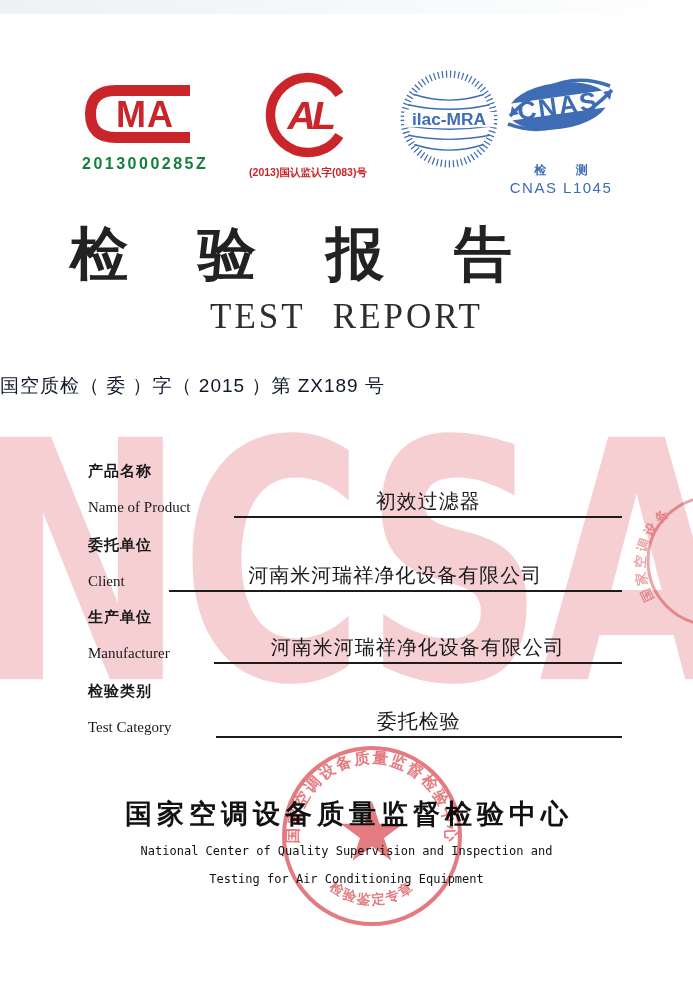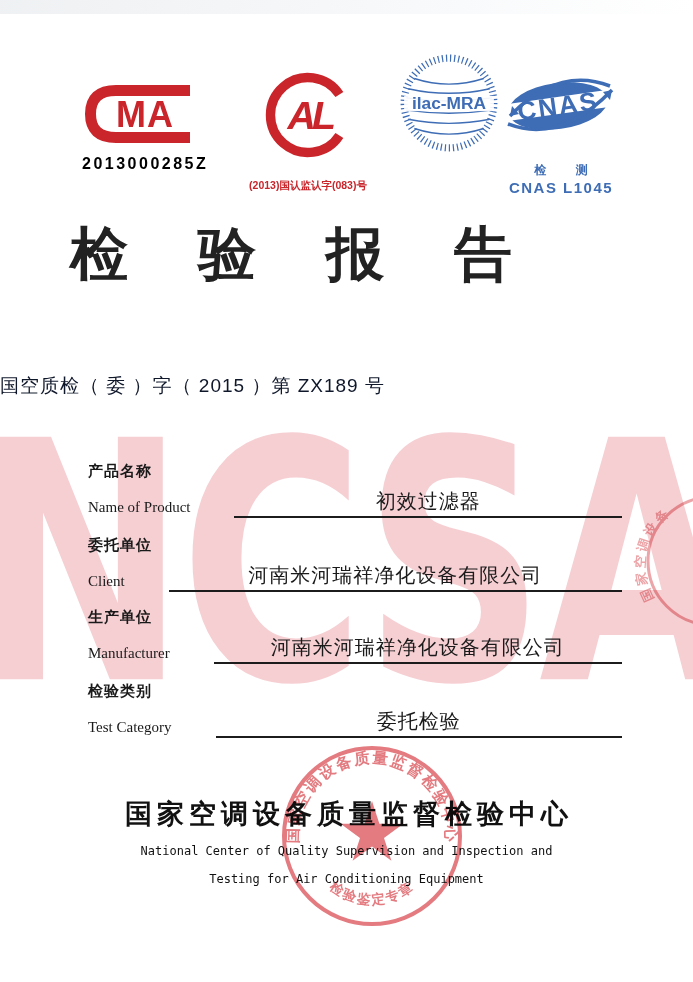--- a/index.html
+++ b/index.html
@@ -14,27 +14,27 @@
   
   .watermark{
     position:absolute;left:-25px;top:398px;z-index:0;
     font-family:"DejaVu Sans",sans-serif;font-weight:800;
     font-size:252px;line-height:1;letter-spacing:-6px;color:#f6cfd3;
     transform:scaleY(1.32);transform-origin:top left;white-space:nowrap;
   }
   
   .logo-block{position:absolute;text-align:center;z-index:2;}
   .cma-block{left:82px;top:82px;width:122px;}
-  .cma-number{margin-top:5px;font-weight:bold;font-size:16px;letter-spacing:2.5px;color:#000000;}
+  .cma-number{margin-top:5px;font-weight:bold;font-size:16px;letter-spacing:2.5px;color:#15803d;}
   .cal-block{left:248px;top:70px;width:120px;}
-  .cal-caption{margin-top:15px;font-weight:bold;font-size:10.5px;color:#c9252b;white-space:nowrap;}
-  .ilac-block{left:398px;top:52px;width:102px;}
+  .cal-caption{margin-top:2px;font-weight:bold;font-size:10.5px;color:#c9252b;white-space:nowrap;}
+  .ilac-block{left:398px;top:68px;width:102px;}
   .cnas-block{left:500px;top:72px;width:122px;}
   .cnas-cn{margin-top:14px;font-size:12px;letter-spacing:13px;text-indent:13px;color:#3e6db5;font-weight:600;}
-  .cnas-code{font-size:15px;font-weight:bold;letter-spacing:1.5px;color:#3e6db5;text-align:center;}
+  .cnas-code{font-size:15px;font-weight:normal;letter-spacing:1.5px;color:#3e6db5;text-align:center;}
   
   .title-cn{position:absolute;top:216px;left:0;width:100%;text-align:left;z-index:1;
     font-family:"DejaVu Sans",sans-serif;font-weight:600;font-size:58px;
     letter-spacing:70px;text-indent:70px;white-space:nowrap;color:#222;}
   .title-en{position:absolute;top:297px;left:0;width:100%;text-align:center;z-index:1;
     font-family:"Liberation Serif",serif;font-size:35px;letter-spacing:3px;word-spacing:16px;color:#2e2e2e;}
   .report-no{position:absolute;top:373px;left:0;width:100%;z-index:1;
     font-family:Liberation Sans, sans-serif;font-size:19px;letter-spacing:1px;color:#0f172a;}
   
   .field{position:absolute;left:88px;width:534px;z-index:1;}
@@ -104,20 +104,21 @@
       <polygon points="112,18 103,20 110,28" fill="#3e6db5"></polygon>
       <path d="M 110 14 Q 58 -6 10 44" fill="none" stroke="#3e6db5" stroke-width="3.5"></path>
       <polygon points="10,44 19,42 12,34" fill="#3e6db5"></polygon>
       <text x="58" y="43" text-anchor="middle" font-size="26" font-weight="bold" font-family="Liberation Serif, serif" fill="#3e6db5" letter-spacing="2" transform="rotate(-8 58 34)">CNAS</text>
     </svg>
     <div class="cnas-cn">检 测</div>
     <div class="cnas-code">CNAS L1045</div>
   </div>
 
   <div class="title-cn">检验报告</div>
+  <div class="title-en">TEST REPORT</div>
   <div class="report-no">国空质检（ 委 ）字（ 2015 ）第  ZX189 号</div>
 
   <div class="field field-1">
     <div class="field-cn">产品名称</div>
     <div class="field-row">
       <span class="field-en">Name of Product</span>
       <span class="field-line">初效过滤器</span>
     </div>
   </div>
 

